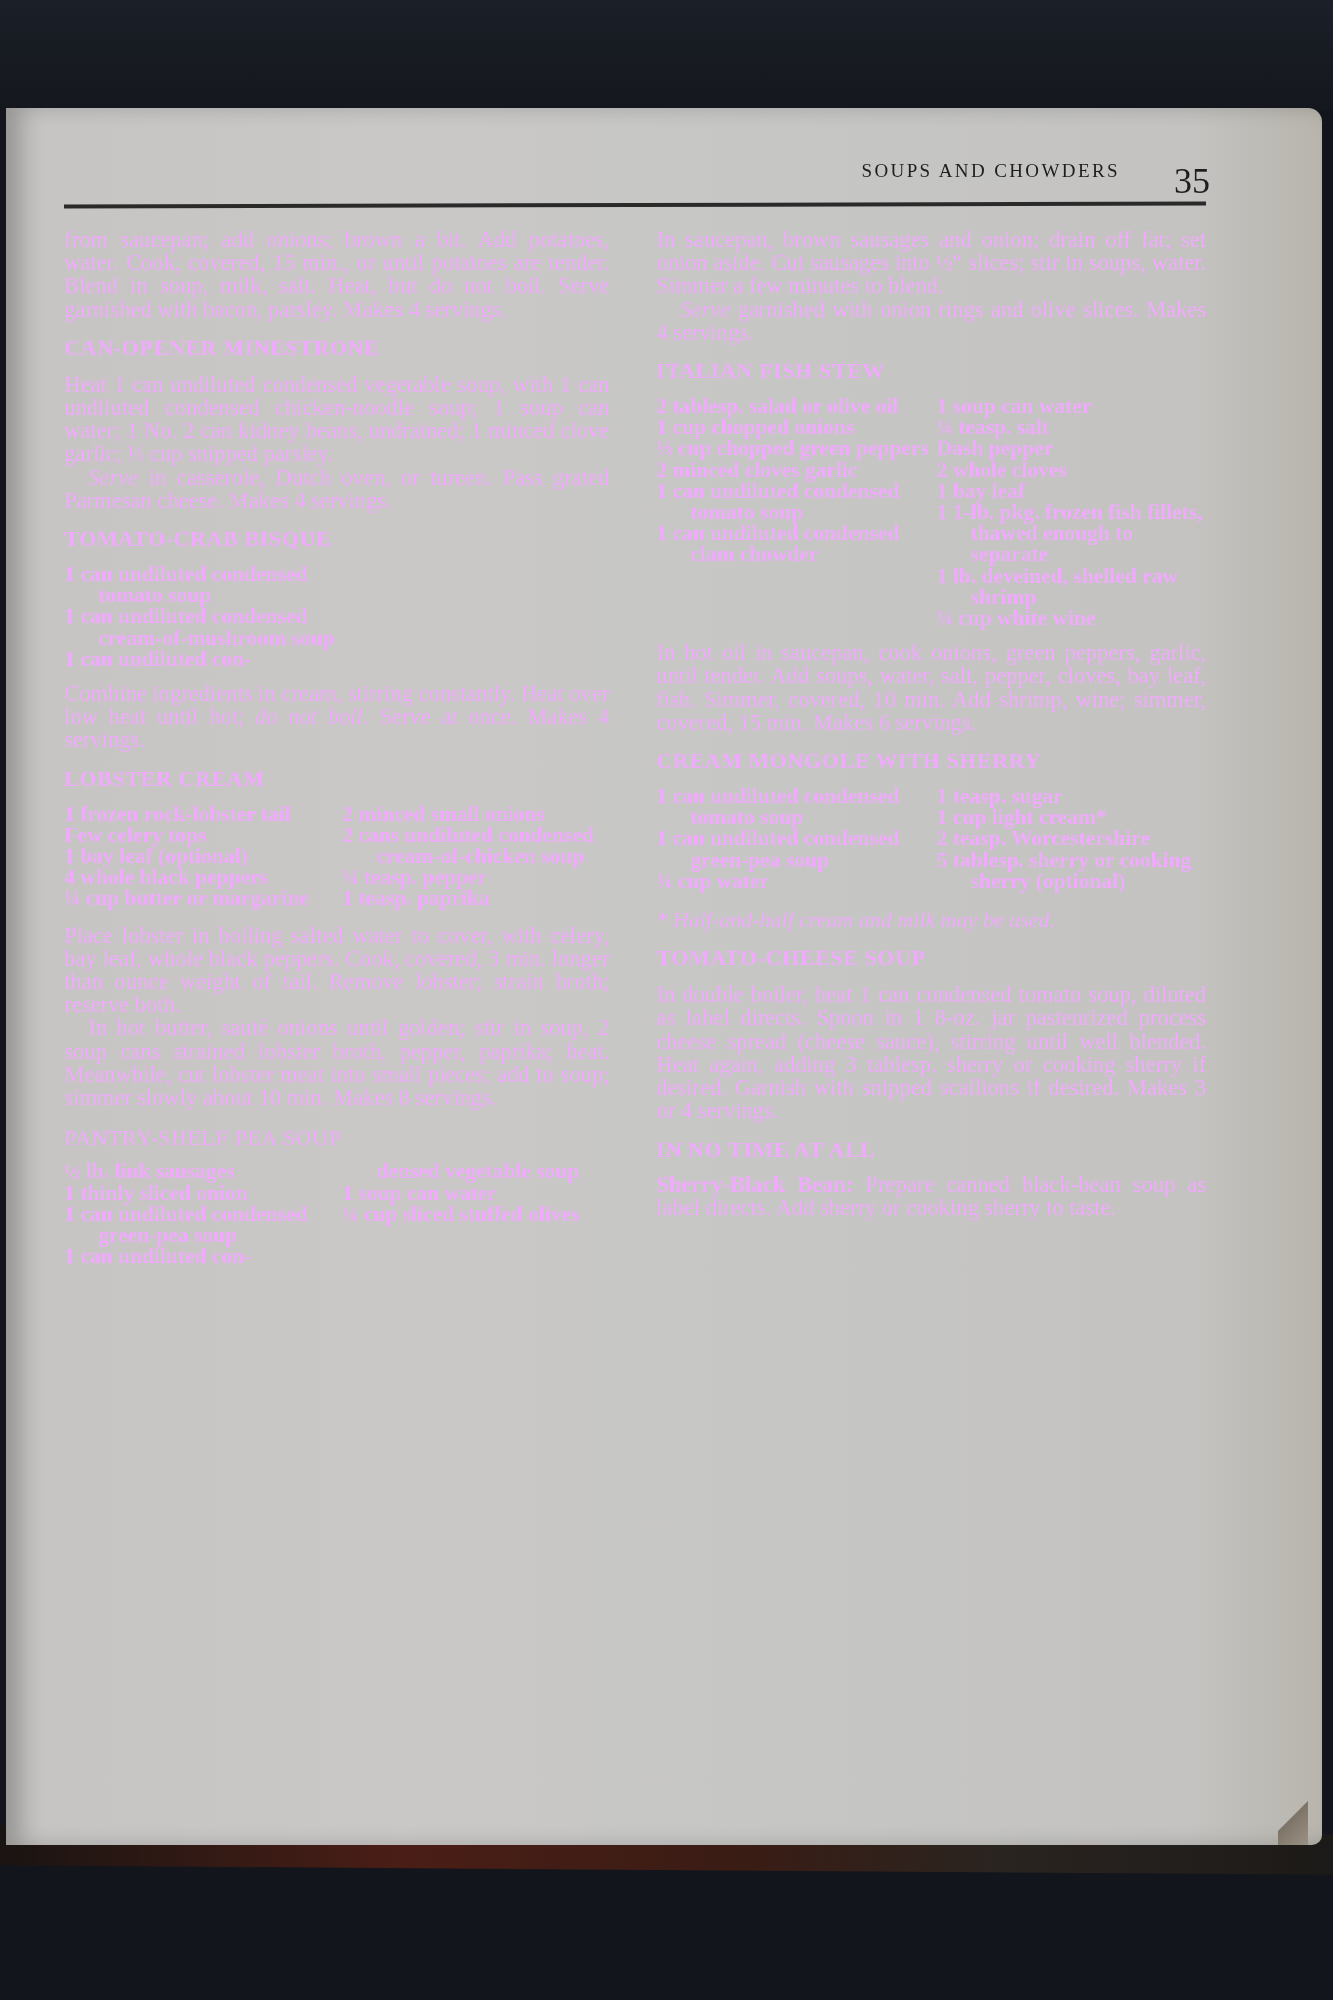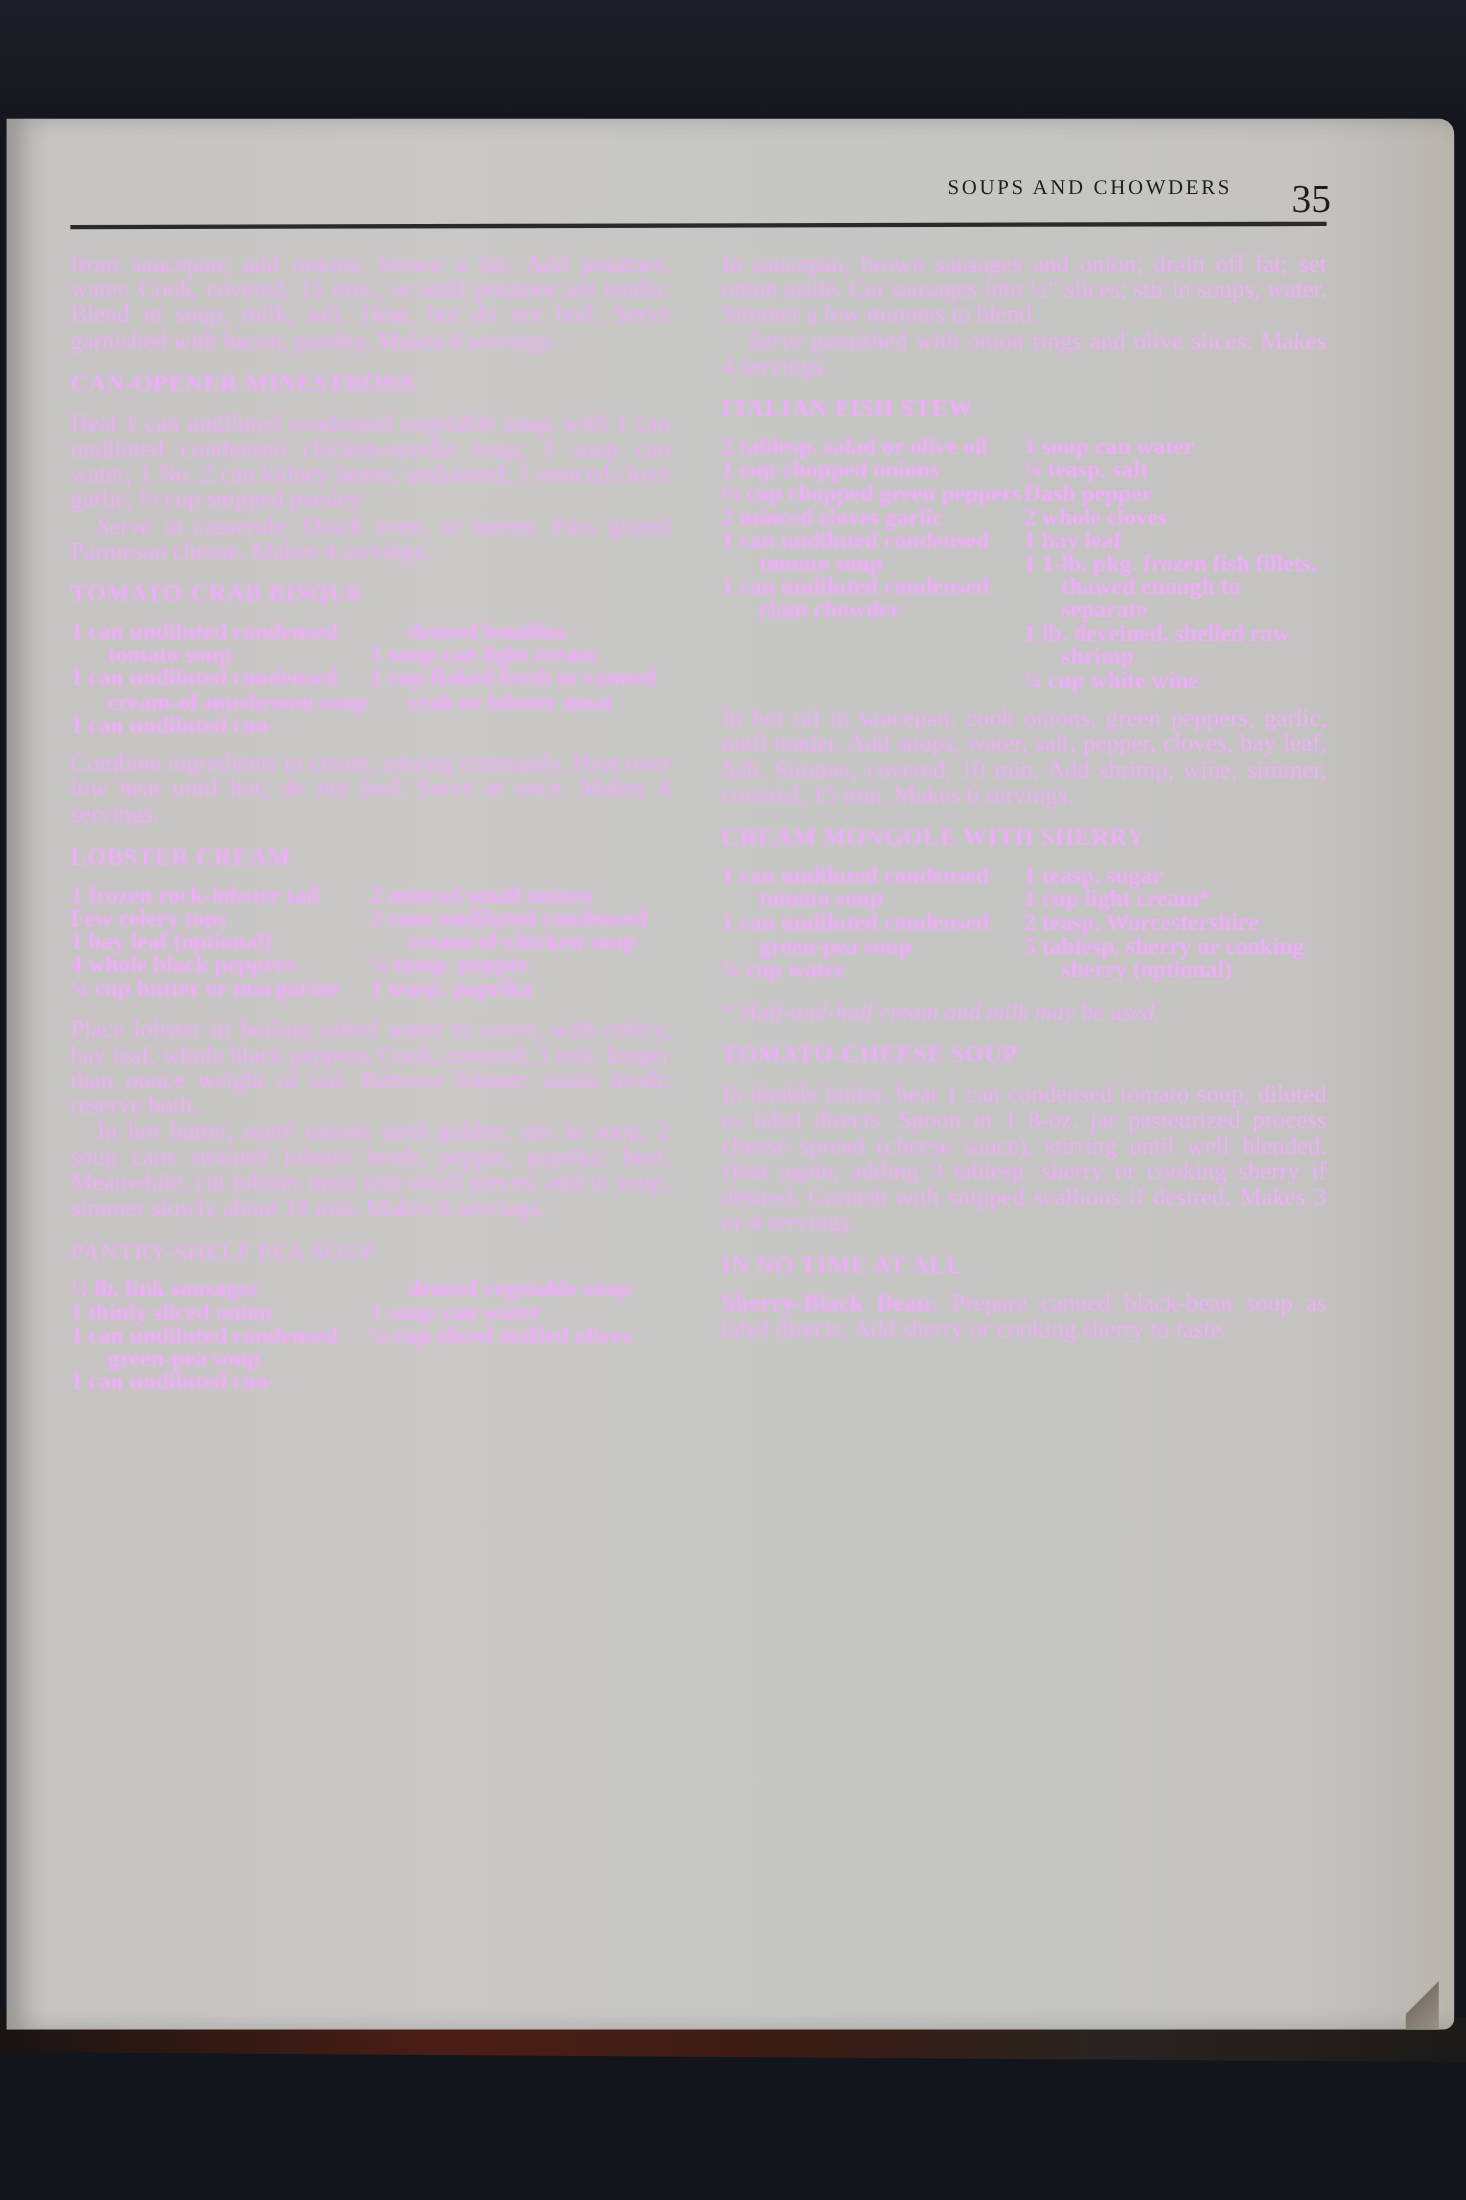--- a/index.html
+++ b/index.html
@@ -53,21 +53,21 @@
   .col.left { left:64px; width:545px; }
   .col.right { left:656px; width:550px; }
   .para { text-align:justify; margin:0; }
   .para.indent { text-indent:24px; }
   .para em, .foot em { font-style:italic; }
   .title {
     text-align:left; font-weight:bold; font-size:22px; letter-spacing:0.6px;
     margin:0; line-height:26px;
   }
   .ings {
-    display:flex; 
+    display:flex; justify-content:space-between;
     font-weight:bold; font-size:21.5px; line-height:21.2px;
   }
   .ings .ic { width:50%; }
   .ings .ic.r { width:49%; }
   .ing { padding-left:34px; text-indent:-34px; margin:0; }
   .foot { font-style:italic; margin:0; font-size:22px; }
   .lead { font-weight:bold; }
 </style>
 </head>
 <body>
@@ -96,25 +96,20 @@
 
   <div style="height:14px"></div>
   <p class="title">TOMATO-CRAB BISQUE</p>
   <div style="height:12px"></div>
   <div class="ings">
     <div class="ic">
       <p class="ing">1 can undiluted condensed tomato soup</p>
       <p class="ing">1 can undiluted condensed cream-of-mushroom soup</p>
       <p class="ing">1 can undiluted con-</p>
     </div>
-    <div class="ic r">
-      <p class="ing" style="padding-left:34px;text-indent:0">densed bouillon</p>
-      <p class="ing">1 soup can light cream</p>
-      <p class="ing">1 cup flaked fresh or canned crab or lobster meat</p>
-    </div>
   </div>
   <div style="height:12px"></div>
   <p class="para"><span>Combine ingredients in cream, stirring constantly. Heat over low heat until hot; </span><em>do not boil</em><span>. Serve at once. Makes 4 servings.</span></p>
 
   <div style="height:14px"></div>
   <p class="title">LOBSTER CREAM</p>
   <div style="height:12px"></div>
   <div class="ings">
     <div class="ic">
       <p class="ing">1 frozen rock-lobster tail</p>

